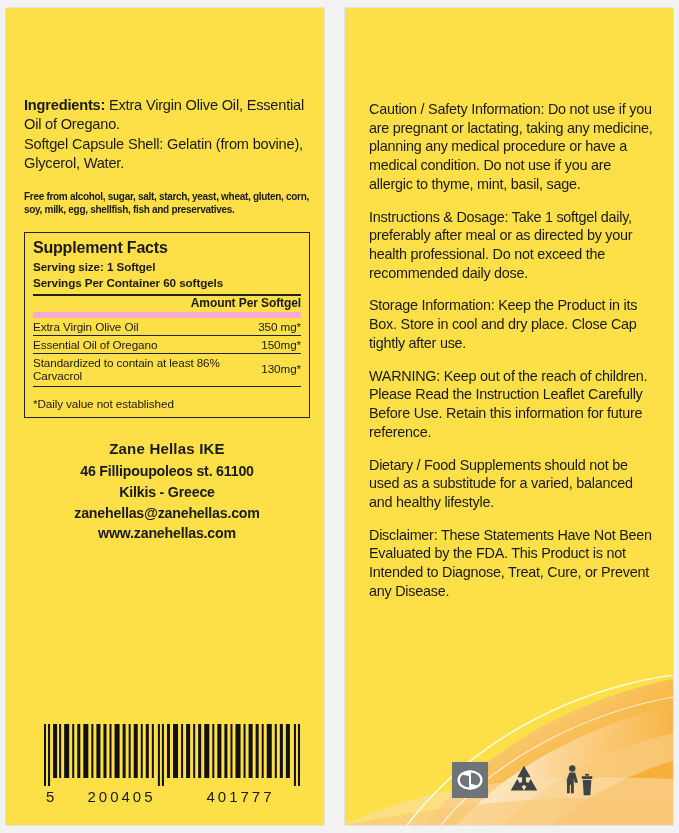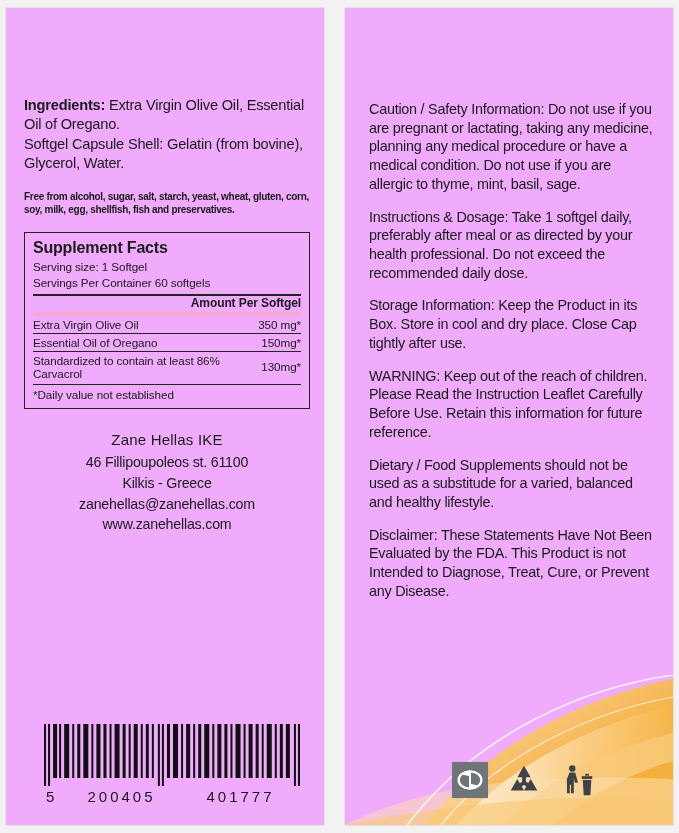--- a/index.html
+++ b/index.html
@@ -18,21 +18,21 @@
     position: relative;
     width: 679px;
     height: 833px;
     background: #f2f2f2;
   }
   
   .panel {
     position: absolute;
     top: 8px;
     height: 817px;
-    background: #f0abfc;
+    background: #fde047;
     box-shadow: 0 0 1px rgba(0,0,0,0.35);
     overflow: hidden;
   }
   .panel-left {
     left: 6px;
     width: 318px;
   }
   .panel-right {
     left: 345px;
     width: 328px;
@@ -87,20 +87,21 @@
   .sf-title {
     font-size: 16px;
     font-weight: bold;
     letter-spacing: -0.2px;
     margin-bottom: 2px;
   }
   .sf-line {
     font-size: 11.7px;
     line-height: 1.35;
     letter-spacing: -0.1px;
+    font-weight: bold;
   }
   .sf-rule-thick {
     border-top: 2px solid #222;
     margin: 3px 0 0 0;
   }
   .sf-amount {
     font-size: 12px;
     font-weight: bold;
     text-align: right;
     letter-spacing: -0.1px;
@@ -110,47 +111,48 @@
     width: 100%;
     border-collapse: collapse;
     font-size: 11.7px;
   }
   table.sf-table td {
     padding: 2px 0 2px 0;
     border-top: 1px solid #222;
     letter-spacing: -0.1px;
   }
   table.sf-table tr:first-child td {
-    border-top: 4px solid #f9a8d4;
+    border-top: 6px solid #f9a8d4;
   }
   table.sf-table td.amt {
     text-align: right;
     white-space: nowrap;
   }
   .sf-foot {
     font-size: 11.7px;
     border-top: 1px solid #222;
-    padding-top: 3px;
+    padding-top: 10px;
     margin-top: 2px;
     letter-spacing: -0.1px;
   }
 
   
   .centered {
     text-align: center;
     margin-top: 22px;
   }
   .centered .ln {
     font-size: 14.2px;
     line-height: 1.5;
     letter-spacing: -0.2px;
   }
   .company {
     text-align: center;
     margin-top: 20px;
+    font-weight: bold;
   }
   .company .ln {
     font-size: 14.2px;
     line-height: 1.45;
     letter-spacing: -0.2px;
   }
   .company .name {
     font-size: 15px;
     letter-spacing: 0.2px;
     margin-bottom: 2px;

